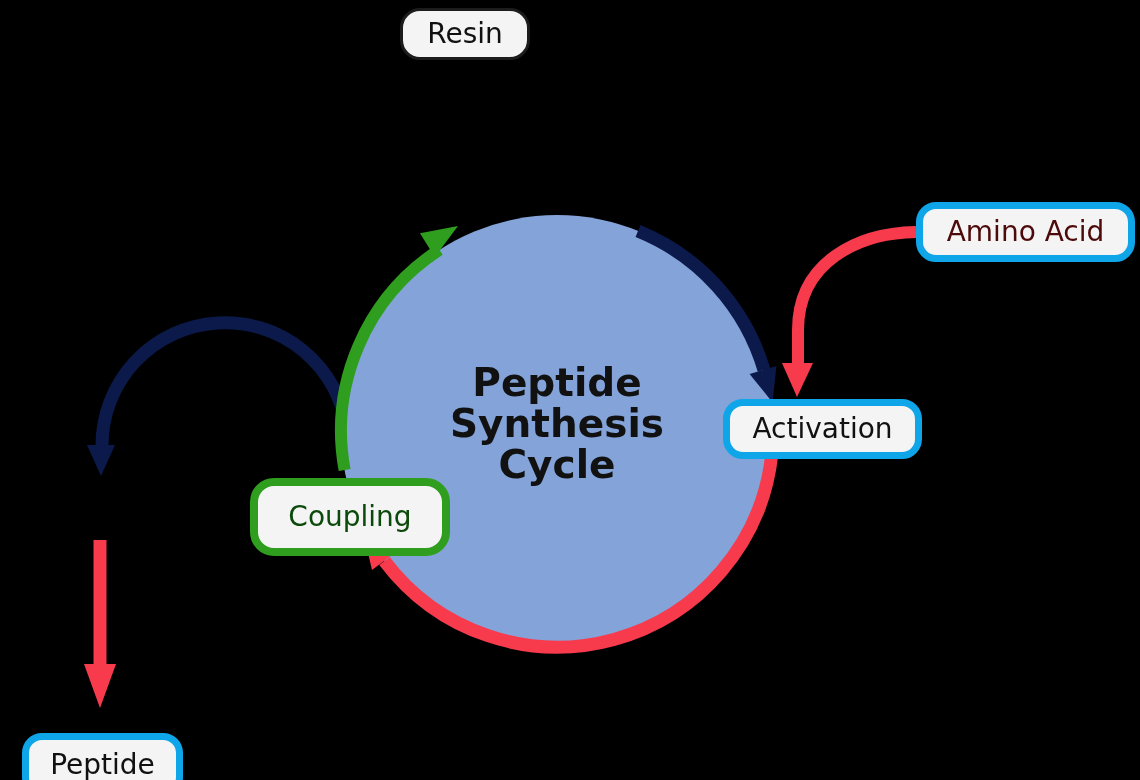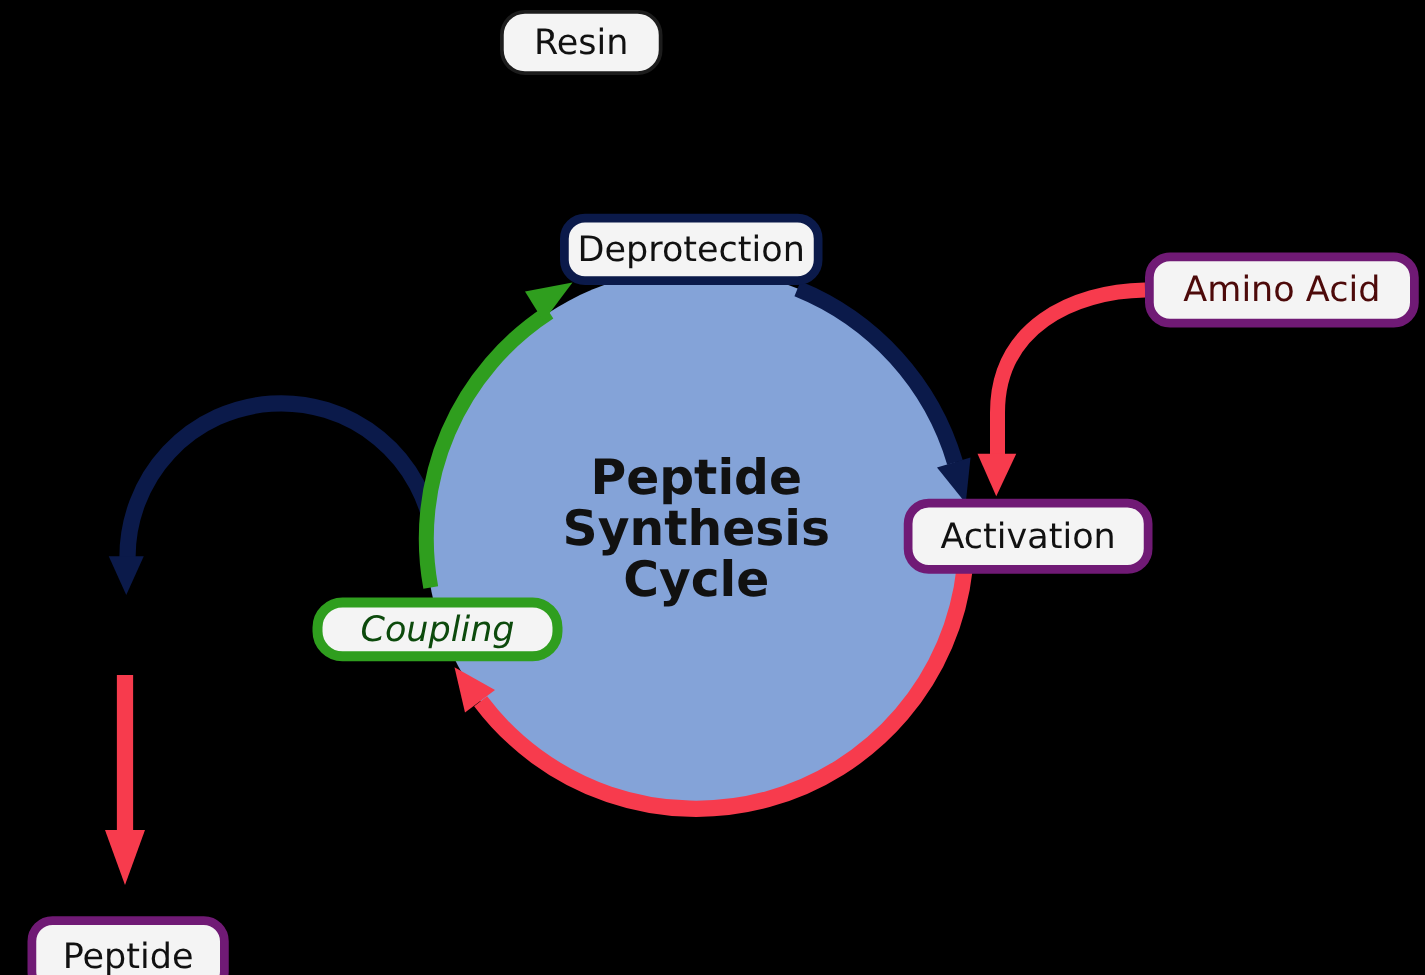--- a/index.html
+++ b/index.html
@@ -8,21 +8,21 @@
     background:#000;font-family:"DejaVu Sans","Liberation Sans",sans-serif;
   }
   #diagram-svg{position:absolute;left:0;top:0;z-index:1;}
   .node{
     position:absolute;z-index:2;display:flex;align-items:center;justify-content:center;
     background:#f4f4f4;color:#111;font-size:28px;line-height:1;box-sizing:border-box;
     border-radius:20px;white-space:nowrap;
   }
   .border-plain{border:3px solid #1c1c1c;}
   .border-navy{border:7px solid #0b1a4a;}
-  .border-red{border:7px solid #701a75;}
+  .border-red{border:7px solid #0ea5e9;}
   .border-green{border:8px solid #2f9e1e;border-radius:24px;}
   .text-maroon{color:#4d0a0a;}
   .text-green{color:#0c4a0c;}
   #cycle-title{
     position:absolute;z-index:2;left:427px;top:362px;width:260px;
     text-align:center;font-size:39px;line-height:41px;font-weight:bold;color:#111;
   }
 </style>
 </head>
 <body>
@@ -49,33 +49,30 @@
     <polygon points="797,397 782,363 813,363" fill="#f73b4d"></polygon>
 
     <path d="M 100,540 L 100,668" fill="none" stroke-width="13" stroke="#f73b4d"></path>
     <polygon points="100,708 84,664 116,664" fill="#f73b4d"></polygon>
   </svg>
 
   <div class="node border-plain" style="left:400px;top:8px;width:130px;height:52px;">
     <span>Resin</span>
   </div>
 
-  <div class="node border-navy" style="left:448px;top:171px;width:210px;height:57px;">
-    <span>Deprotection</span>
-  </div>
 
   <div class="node border-red text-maroon" style="left:916px;top:202px;width:219px;height:60px;">
     <span>Amino Acid</span>
   </div>
 
   <div class="node border-red" style="left:681px;top:399px;width:199px;height:60px;margin-left:42px;">
     <span>Activation</span>
   </div>
 
-  <div class="node border-green text-green" style="left:250px;top:478px;width:200px;height:51px;font-style:italic;">
+  <div class="node border-green text-green" style="left:250px;top:478px;width:200px;height:78px;">
     <span>Coupling</span>
   </div>
 
 
   <div class="node border-red" style="left:22px;top:733px;width:161px;height:64px;">
     <span>Peptide</span>
   </div>
 
   <div id="cycle-title">Peptide Synthesis Cycle</div>
 

